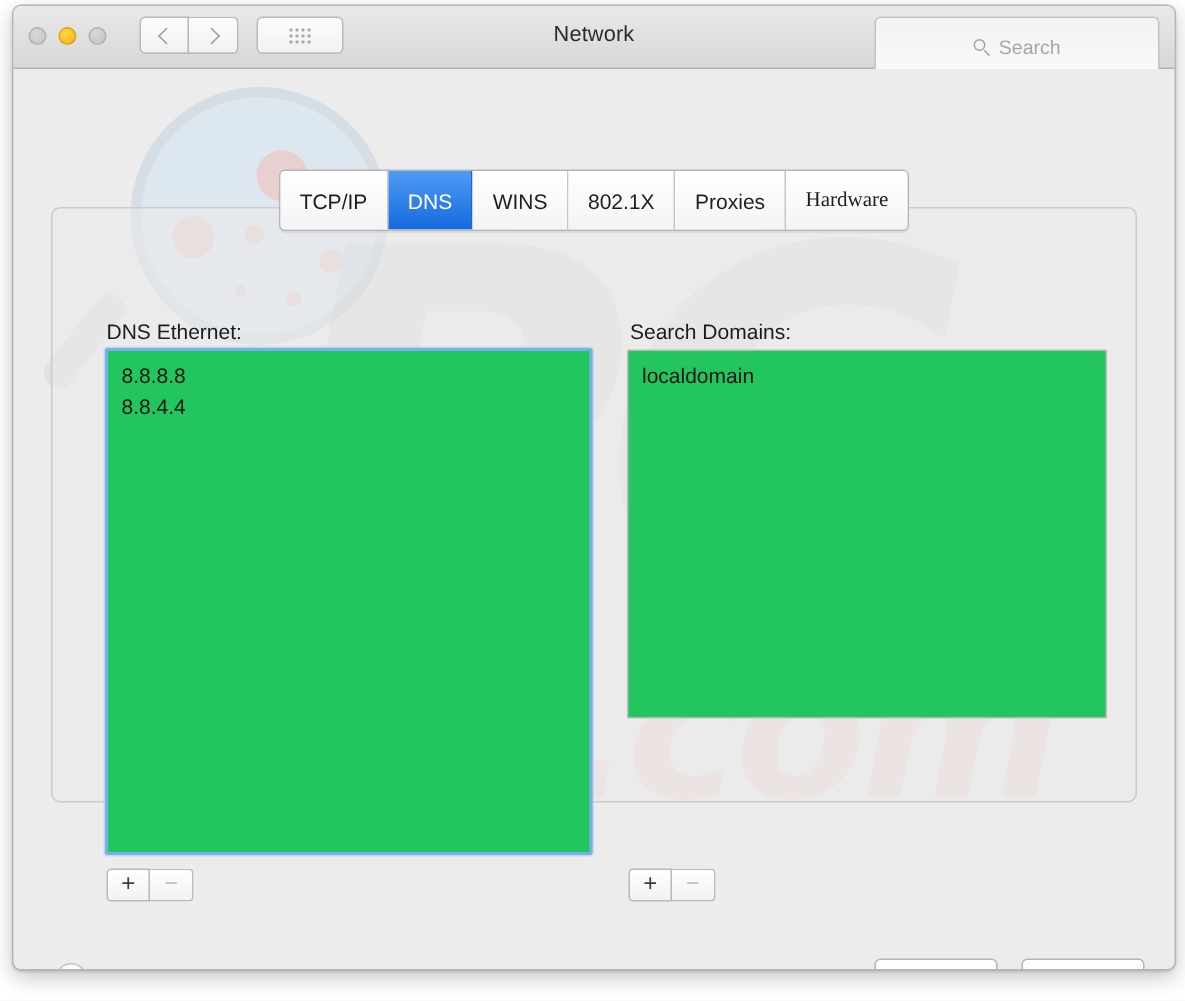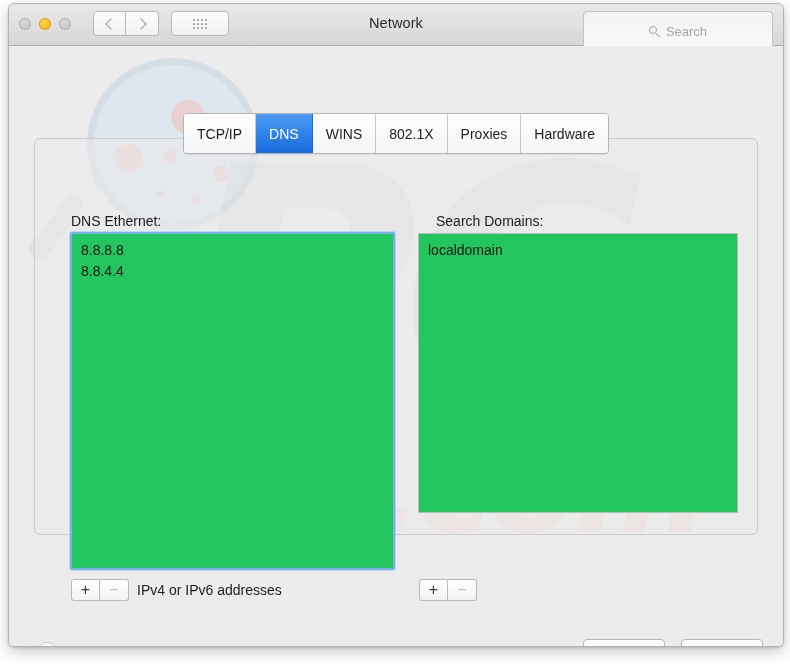--- a/index.html
+++ b/index.html
@@ -262,21 +262,21 @@
     display: flex;
     align-items: center;
     justify-content: center;
     font-size: 14px;
     color: #1e1e1e;
     background: linear-gradient(to bottom, #ffffff, #f4f4f4);
     border-right: 1px solid #c6c6c6;
     box-sizing: border-box;
     white-space: nowrap;
   }
-  .tab:last-child { border-right: none; }
+  .tab:last-child { border-right: none; font-family: Liberation Serif, serif; }
   .tab.active {
     background: linear-gradient(to bottom, #4e9cf5, #1669dd);
     color: #ffffff;
     border-right-color: #1669dd;
   }
 
   
   .panel {
     position: absolute;
     left: 25px;
@@ -291,21 +291,21 @@
   }
 
   
   .col-label {
     position: absolute;
     font-size: 14px;
     color: #1c1c1c;
     z-index: 3;
   }
   .label-dns    { left: 62px;  top: 167px; }
-  .label-search { left: 427px; top: 167px; }
+  .label-search { left: 411px; top: 167px; }
 
   .listbox {
     position: absolute;
     background: #22c55e;
     box-sizing: border-box;
     z-index: 3;
     padding: 6px 0 0 0;
     overflow: hidden;
   }
   .listbox.dns {
@@ -314,21 +314,21 @@
     width: 325px;
     height: 338px;
     border: 2px solid #77b0ec;
     border-radius: 2px;
     box-shadow: 0 0 0 1px rgba(119,176,236,0.35);
   }
   .listbox.search {
     left: 409px;
     top: 187px;
     width: 320px;
-    height: 280px;
+    height: 246px;
     border: 1px solid #b9b9b9;
     border-radius: 1px;
   }
   .li {
     font-size: 14px;
     color: #161616;
     padding: 2px 0 2px 9px;
     line-height: 17px;
   }
 
@@ -492,21 +492,20 @@
 
     <div class="col-label label-dns">DNS Ethernet:</div>
     <div class="listbox dns">
       <div class="li">8.8.8.8</div>
       <div class="li">8.8.4.4</div>
     </div>
     <div class="stepper dns">
       <div class="stepbtn plus">+</div>
       <div class="stepbtn minus">−</div>
     </div>
-    <div class="hint">IPv4 or IPv6 addresses</div>
 
     <div class="col-label label-search">Search Domains:</div>
     <div class="listbox search">
       <div class="li">localdomain</div>
     </div>
     <div class="stepper search">
       <div class="stepbtn plus">+</div>
       <div class="stepbtn minus">−</div>
     </div>
 

